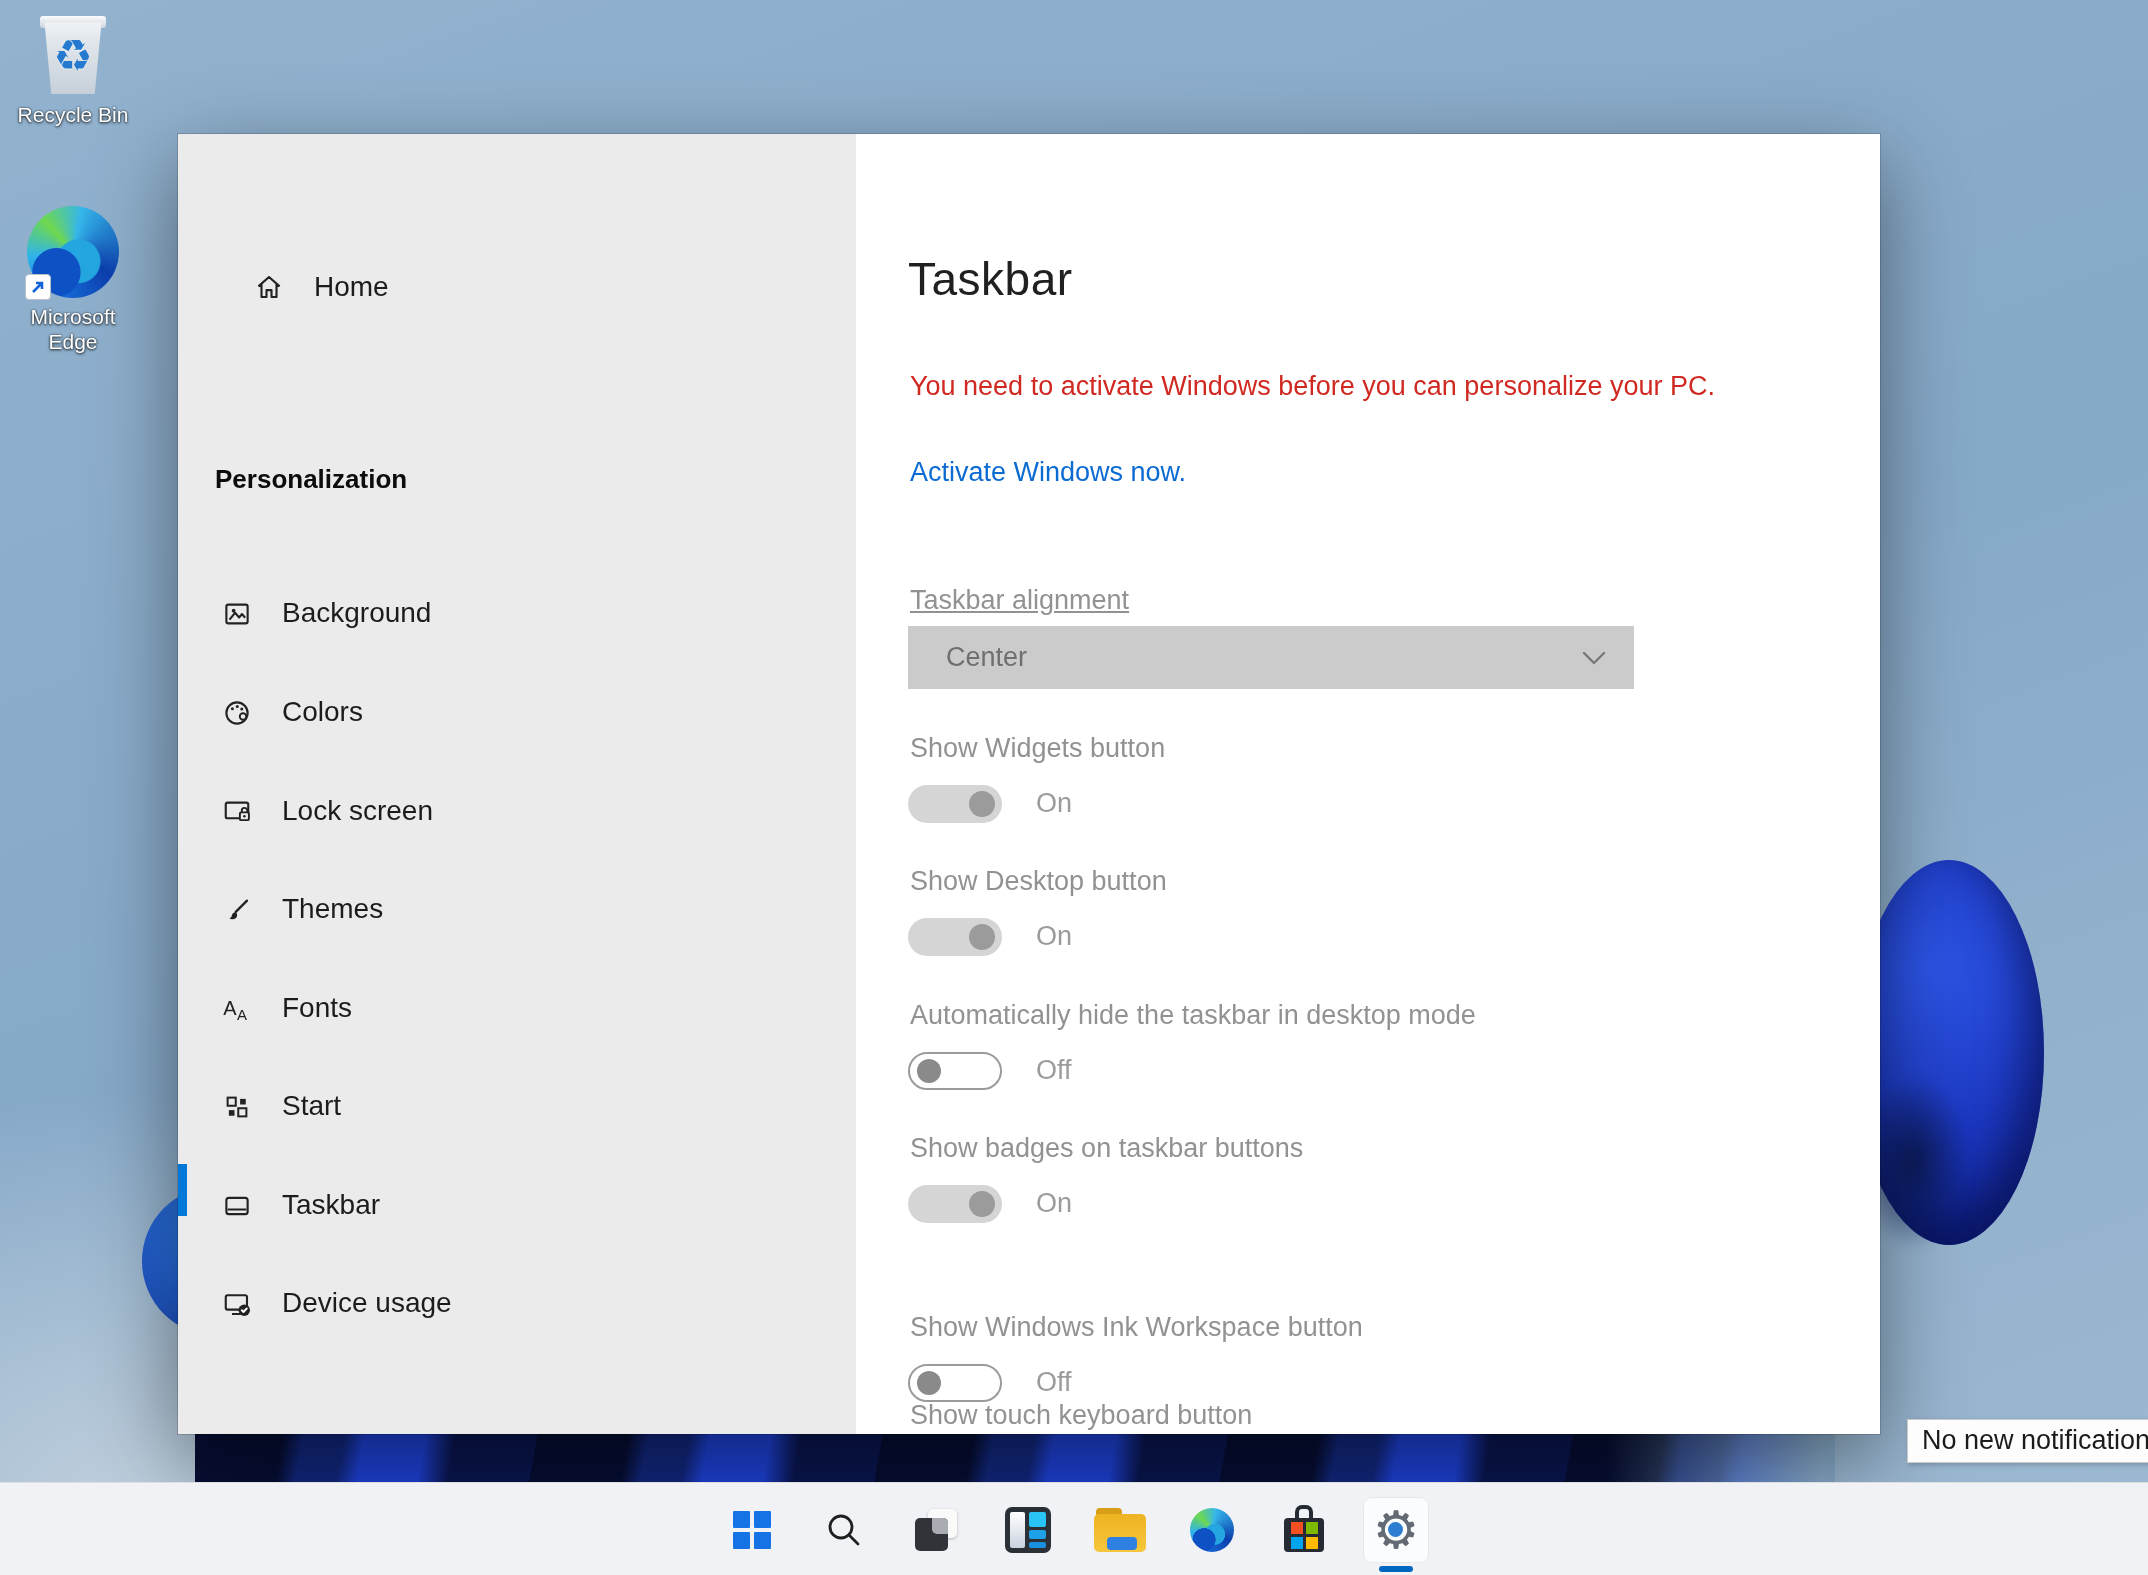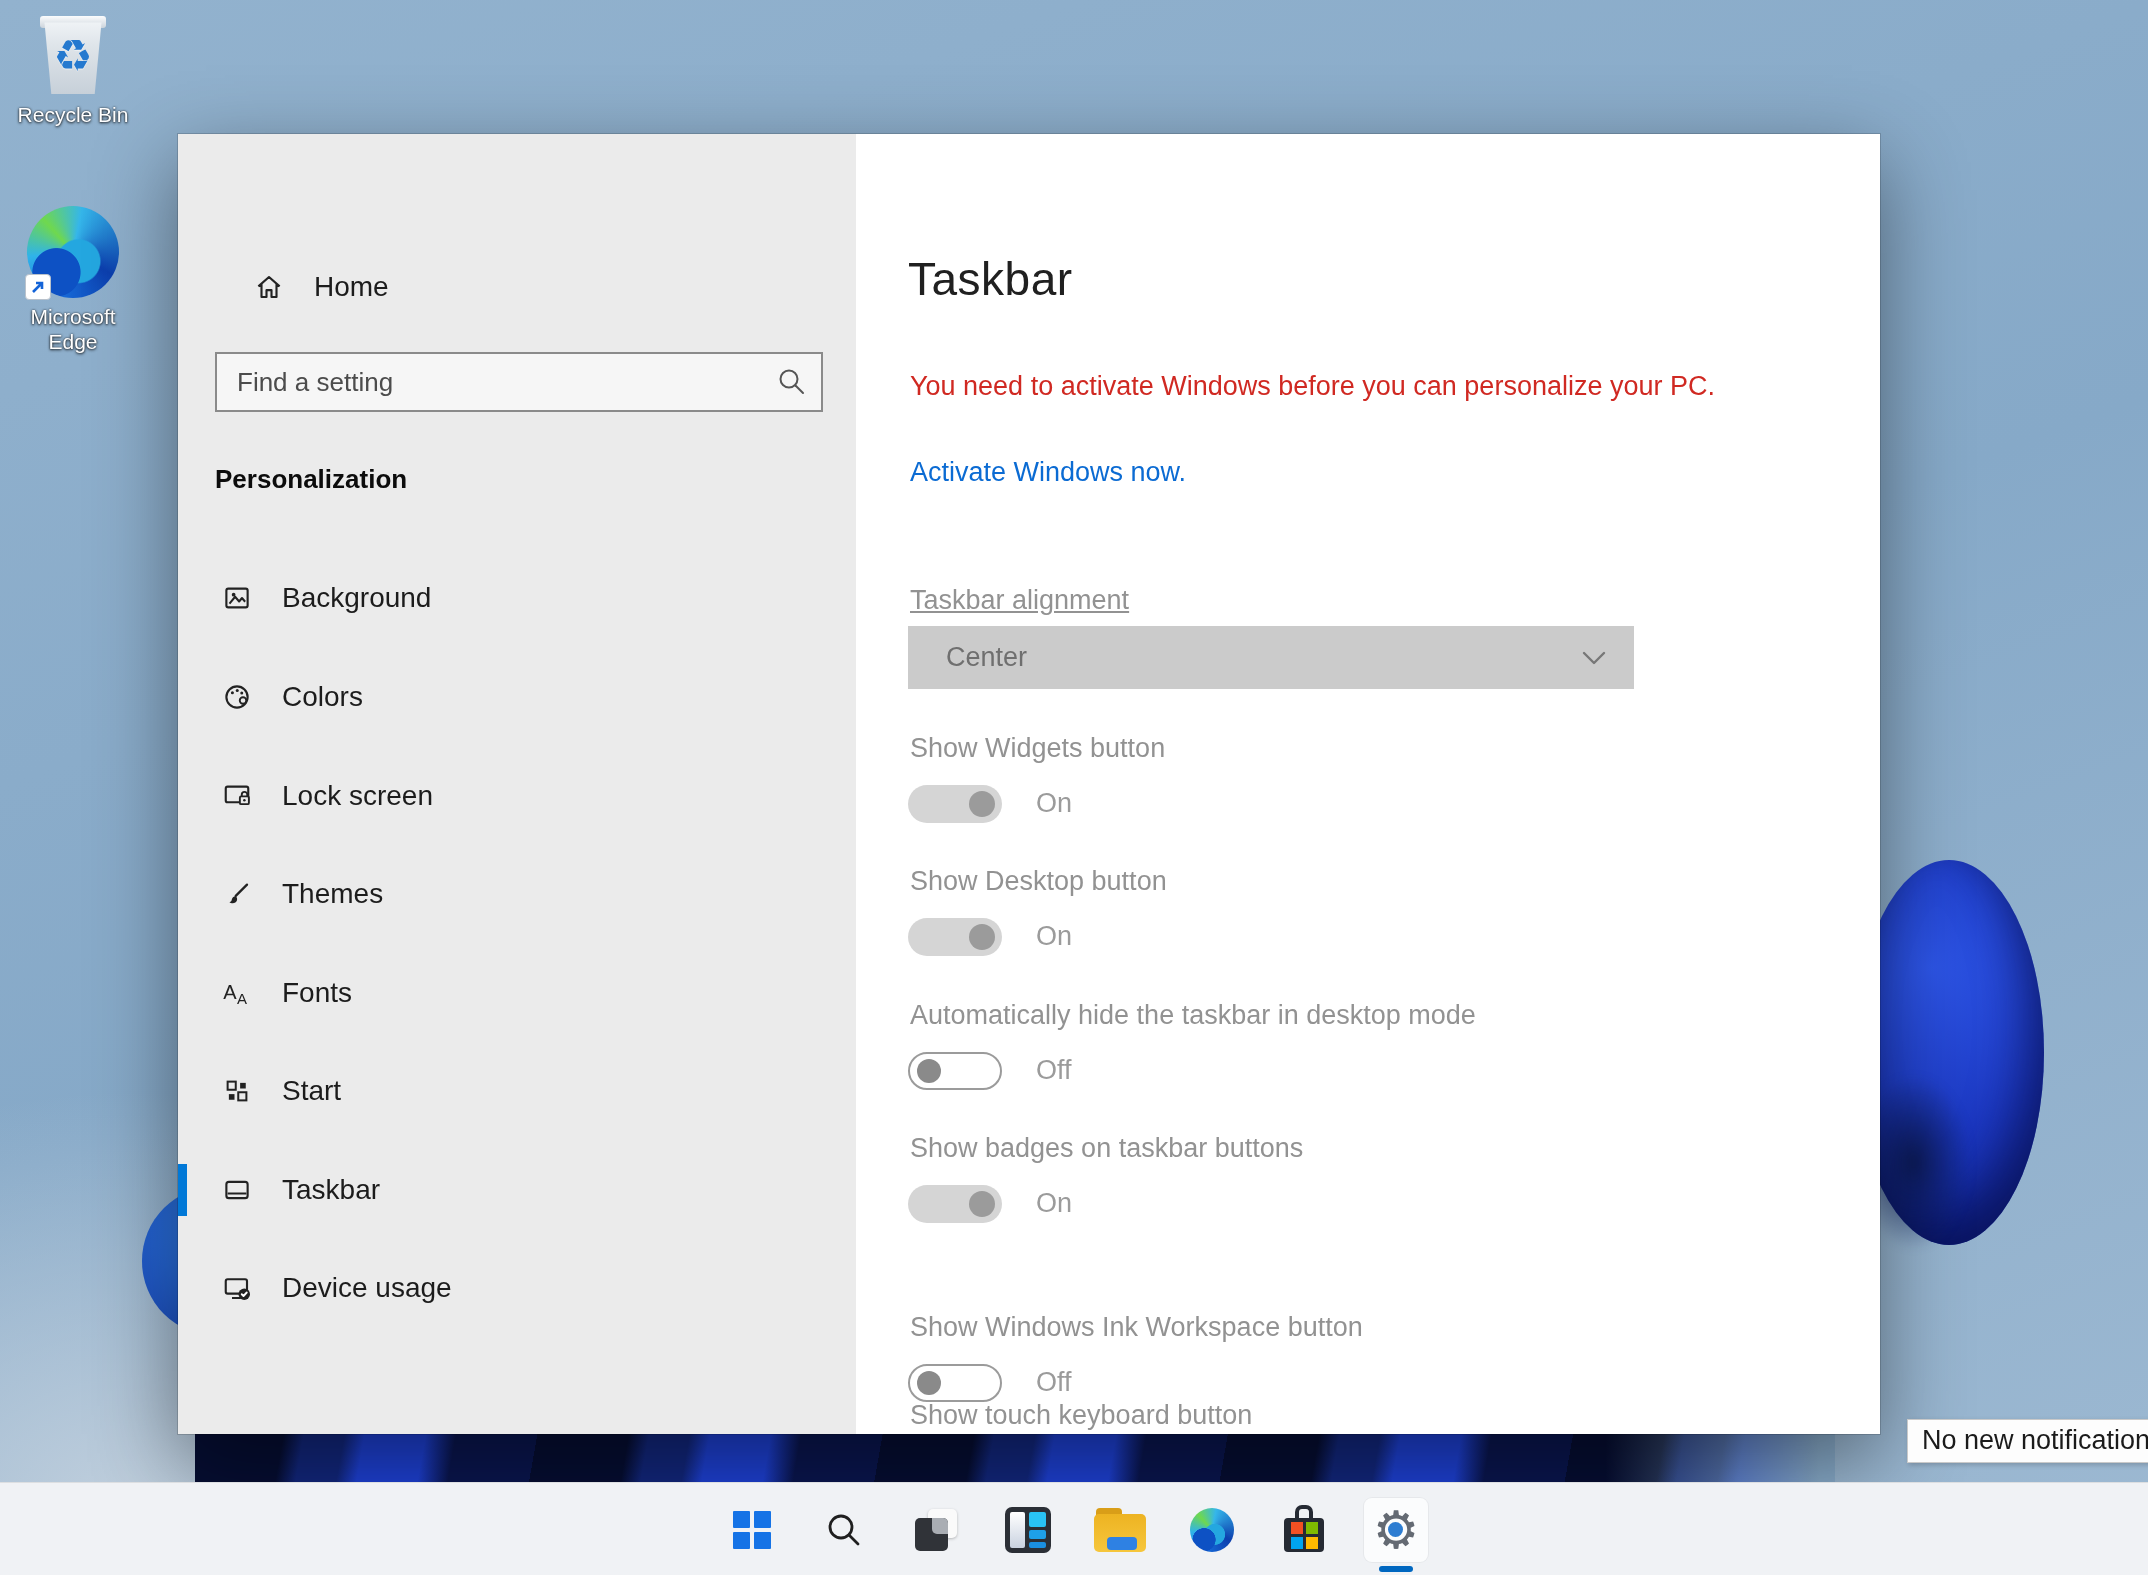--- a/index.html
+++ b/index.html
@@ -56,21 +56,21 @@
   .home-row { position:absolute; left:0; top:123px; width:678px; height:60px; display:flex; align-items:center; cursor:pointer;padding-left:32px; }
   .home-row .nicon { margin-left:44px; }
   .home-row .nlabel { margin-left:30px; }
   .searchbox { position:absolute; left:37px; top:218px; width:608px; height:60px; }
   .searchbox input { width:100%; height:100%; border:2px solid #8a8a8a; background:#f6f6f6; font-family:"Liberation Sans",sans-serif;
     font-size:26px; color:#333; padding:0 64px 0 20px; outline:none; }
   .searchbox input::placeholder { color:#4c4c4c; opacity:1; }
   .searchbox svg { position:absolute; right:16px; top:15px; }
   .section-hd { position:absolute; left:37px; top:330px; font-size:26px; font-weight:bold; color:#0c0c0c; }
 
-  .nav-row { position:absolute; left:0; width:742px; height:62px; display:flex; align-items:center; cursor:pointer; }
+  .nav-row { position:absolute; left:0; width:742px; height:62px; display:flex; align-items:flex-end; cursor:pointer; }
   .nav-row .nicon { margin-left:44px; width:30px; height:30px; flex:0 0 30px; }
   .nlabel { font-size:28px; color:#1c1c1c; margin-left:30px; white-space:nowrap; }
   .accent { position:absolute; left:0; top:5px; width:9px; height:52px; }
 
   .main { position:absolute; left:678px; top:0; right:0; bottom:0; background:#fff; overflow:hidden; }
   .pg-title { position:absolute; left:52px; top:118px; font-size:46px; font-weight:400; color:#202020; letter-spacing:.5px; }
   .warn { position:absolute; left:54px; top:237px; font-size:27px; }
   .alink { position:absolute; left:54px; top:323px; font-size:27px; cursor:pointer; }
   .glabel { position:absolute; font-size:27px; color:#929292; white-space:nowrap;text-decoration:underline; }
   .dropdown { position:absolute; left:52px; top:492px; width:726px; height:63px; background:#cbcbcb; display:flex; align-items:center; cursor:default; }
@@ -173,27 +173,20 @@
   </div>
 
   <div class="sidebar">
     <div class="home-row">
       <svg class="nicon" width="30" height="30" viewBox="0 0 24 24">
         <path d="M3.5 11.5 L12 4 L20.5 11.5 M6 9.8 V20 H10 V14.5 H14 V20 H18 V9.8" stroke="#222" stroke-width="1.7" fill="none" stroke-linejoin="round"></path>
       </svg>
       <span class="nlabel">Home</span>
     </div>
 
-    <div class="searchbox">
-      <input type="text" placeholder="Find a setting" style="">
-      <svg width="30" height="30" viewBox="0 0 30 30">
-        <circle cx="12" cy="12" r="8.5" stroke="#555" stroke-width="2" fill="none"></circle>
-        <path d="M18.5 18.5 L26 26" stroke="#555" stroke-width="2" stroke-linecap="round"></path>
-      </svg>
-    </div>
 
     <div class="section-hd">Personalization</div>
 
     <div class="nav-row" style="top:433px;">
       <svg class="nicon" viewBox="0 0 24 24">
         <rect x="3.5" y="4.5" width="17" height="15" rx="1.5" stroke="#222" stroke-width="1.7" fill="none"></rect>
         <circle cx="9.3" cy="9.3" r="1.5" fill="#222"></circle>
         <path d="M6 16.5 L10.5 11 l3.2 3.8 2.3-2.8 2.5 3" stroke="#222" stroke-width="1.6" fill="none" stroke-linejoin="round"></path>
       </svg>
       <span class="nlabel">Background</span>

